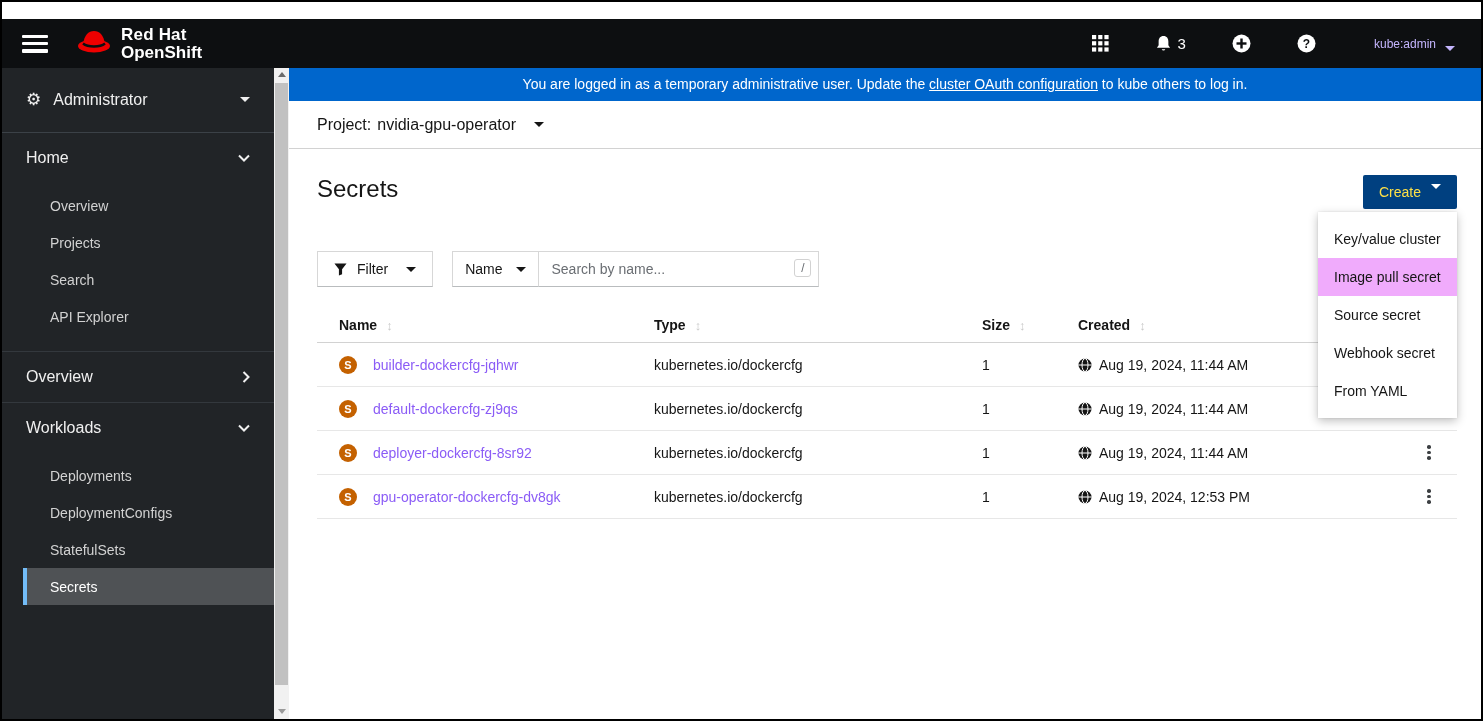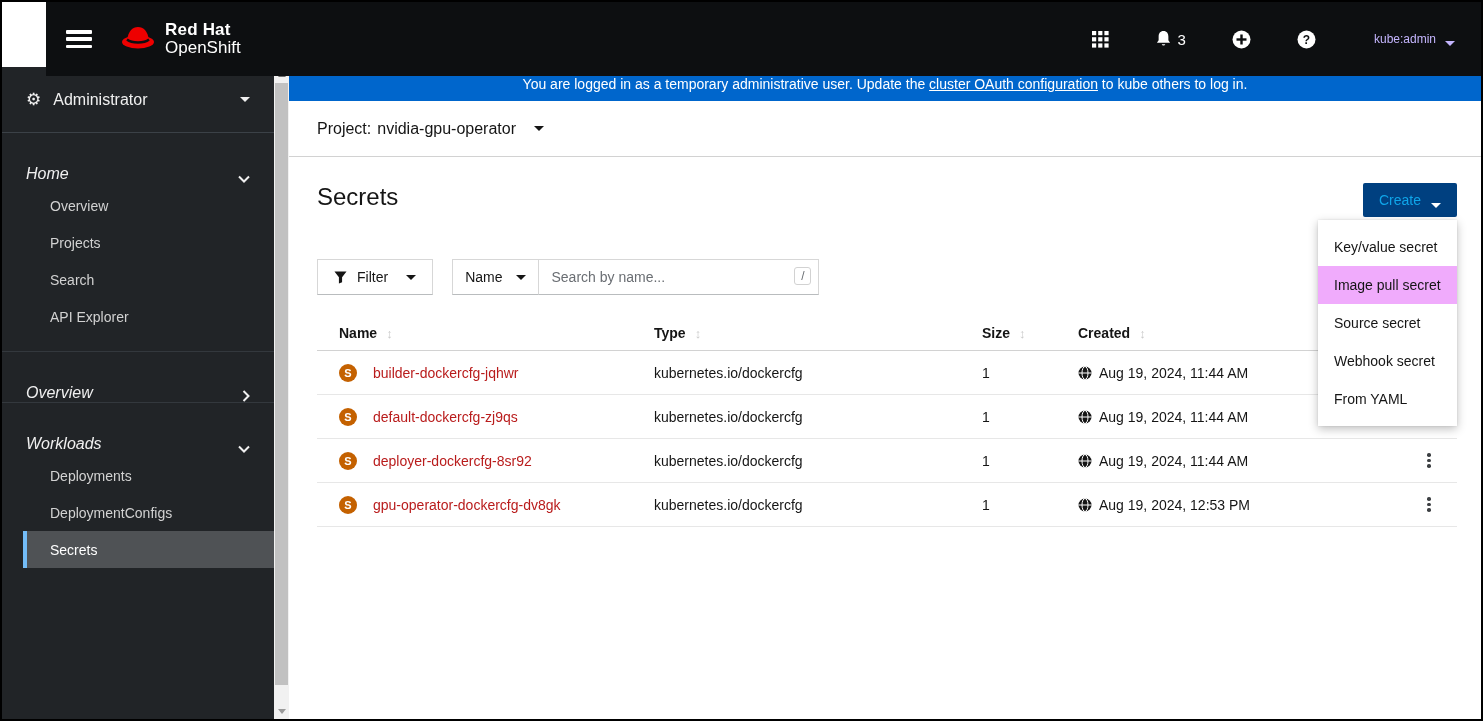--- a/index.html
+++ b/index.html
@@ -1,68 +1,68 @@
 <!DOCTYPE html>
 <html><head>
 <meta charset="utf-8">
 <style>
   * { box-sizing: border-box; }
   html,body { margin:0; padding:0; background:#fff; font-family:"Liberation Sans", sans-serif; }
   .screen { position:relative; width:1483px; height:721px; border:2px solid #000; overflow:hidden; background:#fff; }
 
   
-  .masthead { position:absolute; top:0; left:0; right:0; height:74px; background:#0d0f11; display:flex; align-items:center; padding:0 26px 0 20px; z-index:30;margin-left:44px; }
+  .masthead { position:absolute; top:17px; left:0; right:0; height:49px; background:#0d0f11; display:flex; align-items:center; padding:0 26px 0 20px; z-index:30; }
   .burger { width:26px; height:18px; display:flex; flex-direction:column; justify-content:space-between; cursor:pointer; }
   .burger span { display:block; height:3.5px; background:#fff; border-radius:1px; }
   .brand { display:flex; align-items:center; margin-left:28px; cursor:pointer; }
   .brand-text { margin-left:9px; color:#fff; line-height:1.05; }
   .brand-line1 { font-size:17px; font-weight:700; letter-spacing:.2px; }
-  .brand-line2 { font-size:17px; font-weight:400;text-align:center; }
+  .brand-line2 { font-size:17px; font-weight:700;text-align:center; }
   .mast-spacer { flex:1; }
   .mast-icons { display:flex; align-items:center; color:#fff; }
   .mast-icon { margin-left:46px; display:flex; align-items:center; cursor:pointer; }
   .bell-count { color:#fff; font-size:15px; margin-left:6px; }
   .mast-user { margin-left:58px; display:flex; align-items:flex-end; color:#c4b5fd; font-size:12px; cursor:pointer; }
   .caret { width:0; height:0; border-left:5px solid transparent; border-right:5px solid transparent; border-top:5px solid currentColor; display:inline-block; }
   .mast-user .caret { margin-left:9px; }
 
   
   .sidebar { position:absolute; top:65px; left:0; bottom:0; width:272px; background:#212427; color:#f0f0f0; z-index:5; }
   .perspective { height:66px; display:flex; align-items:center; padding:0 24px; border-bottom:1px solid #3b4147; cursor:pointer; }
   .gear-glyph { font-size:17px; color:#f0f0f0; margin-right:12px; }
   .perspective-label { font-size:16px; flex:1; }
-  .nav-section-head { display:flex; align-items:flex-end; padding:0 24px; height:50px; cursor:pointer;font-style:italic; }
+  .nav-section-head { display:flex; align-items:center; padding:0 24px; height:50px; cursor:pointer; }
   .nav-section-label { font-size:16px; flex:1; }
   .nav-divider { border-top:1px solid #33383d; }
   .nav-sub-list { padding:4px 0 16px 0; }
   .nav-sub { height:37px; display:flex; align-items:center; padding-left:48px; font-size:14px; color:#d2d2d2; cursor:pointer; }
   .nav-sub.active { margin-left:21px; padding-left:23px; background:#4f5255; border-left:4px solid #73bcf7; color:#fff; }
   .chev-svg { stroke:#f0f0f0; stroke-width:2; fill:none; }
 
   
   .sb-scroll { position:absolute; top:65px; left:272px; bottom:0; width:15px; background:#f1f1f1; z-index:6; }
   .sb-btn { position:absolute; left:0; width:15px; height:15px; display:flex; align-items:center; justify-content:center; background:#f1f1f1; cursor:pointer; }
   .sb-btn.up { top:0; } .sb-btn.down { bottom:0; }
   .tri-up { width:0;height:0;border-left:4px solid transparent;border-right:4px solid transparent;border-bottom:5px solid #6b6b6b; }
   .tri-down { width:0;height:0;border-left:4px solid transparent;border-right:4px solid transparent;border-top:5px solid #9a9a9a; }
   .sb-thumb { position:absolute; left:1px; top:16px; width:13px; height:602px; background:#c1c1c1; cursor:pointer; }
 
   
   .content { position:absolute; top:65px; left:287px; right:0; bottom:0; background:#fff; }
   .banner { height:34px; background:#0066cc; color:#fff; font-size:14px; display:flex; align-items:center; justify-content:center; }
   .banner a { color:#fff; text-decoration:underline; cursor:pointer; }
-  .project-bar { height:56px; display:flex; align-items:center; padding-left:28px; border-bottom:1px solid #d2d2d2; font-size:16px; color:#151515; }
+  .project-bar { height:48px; display:flex; align-items:center; padding-left:28px; border-bottom:1px solid #d2d2d2; font-size:16px; color:#151515; }
   .project-toggle { display:flex; align-items:center; cursor:pointer; }
   .project-toggle .caret { margin-left:18px; color:#151515; }
   .project-label { margin-right:6px; }
 
   .main { padding:0 24px 0 28px; position:relative; }
   .title-row { margin-top:26px; display:flex; align-items:flex-start; justify-content:space-between; position:relative; }
   h1.page-title { margin:0; font-size:24px; font-weight:400; color:#151515; }
-  .btn-primary { background:#004080; color:#0ea5e9; border:none; font-size:14px; padding:9px 16px; border-radius:2px; display:flex; align-items:flex-end; cursor:pointer; font-family:inherit; }
+  .btn-primary { background:#004080; color:#fde047; border:none; font-size:14px; padding:9px 16px; border-radius:2px; display:flex; align-items:flex-start; cursor:pointer; font-family:inherit; }
   .btn-primary .caret { margin-left:10px; border-top-color:#fff; }
 
   .create-menu { position:absolute; top:37px; right:0; width:139px; background:#fff; box-shadow:0 3px 9px rgba(3,3,3,.25), 0 0 2px rgba(3,3,3,.1); padding:8px 0; z-index:20; }
   .menu-item { padding:11px 16px; font-size:14px; color:#151515; white-space:nowrap; cursor:pointer; }
   .menu-item.highlighted { background:#f0abfc; }
 
   .toolbar { margin-top:42px; display:flex; align-items:stretch; }
   .tb-filter { display:flex; align-items:center; border:1px solid #d7d7d7; border-bottom-color:#b9bcbe; background:#fff; padding:0 16px; height:36px; font-size:14px; color:#151515; cursor:pointer; }
   .tb-filter .caret { margin-left:18px; color:#151515; }
   .funnel { margin-right:10px; display:flex; }
@@ -76,21 +76,21 @@
 
   
   .table { margin-top:21px; }
   .trow { display:grid; grid-template-columns:315px 328px 96px 323px 1fr; align-items:center; }
   .thead { height:35px; border-bottom:1px solid #d2d2d2; }
   .th { font-size:14px; font-weight:700; color:#151515; padding-left:22px; display:flex; align-items:center; cursor:pointer; }
   .sort { margin-left:9px; color:#c9c9c9; font-size:13px; }
   .tbody-row { height:44px; border-bottom:1px solid #e7e7e7; }
   .td { font-size:14px; color:#151515; padding-left:22px; display:flex; align-items:center; }
   .secret-badge { width:18px; height:18px; border-radius:50%; background:#c46100; color:#fff; font-size:11px; font-weight:700; display:flex; align-items:center; justify-content:center; margin-right:8px; flex:none; }
-  .res-link { color:#b91c1c; text-decoration:none; cursor:pointer;padding-left:8px; }
+  .res-link { color:#8b5cf6; text-decoration:none; cursor:pointer;padding-left:8px; }
   .globe { margin-right:7px; display:flex; flex:none; }
   .kebab { display:flex; flex-direction:column; align-items:center; justify-content:center; gap:2px; width:24px; height:24px; margin:0 auto; cursor:pointer; }
   .kebab i { width:3.5px; height:3.5px; border-radius:50%; background:#3c3f42; }
 </style>
 </head>
 <body>
 
 <div class="screen">
 
   <header class="masthead">
@@ -186,20 +186,21 @@
     <div class="nav-divider"></div>
     <div class="nav-section-head">
       <span class="nav-section-label">Workloads</span>
       <svg class="chev-svg" width="12" height="8" viewBox="0 0 12 8">
           <polyline points="1,1.5 6,6.5 11,1.5"></polyline>
         </svg>
     </div>
     <div class="nav-sub-list">
       <div class="nav-sub">Deployments</div>
       <div class="nav-sub">DeploymentConfigs</div>
+      <div class="nav-sub">StatefulSets</div>
       <div class="nav-sub active">Secrets</div>
     </div>
   </nav>
 
   <div class="sb-scroll">
     <div class="sb-btn up">
         <span class="tri-up"></span>
       </div>
     <div class="sb-thumb"></div>
     <div class="sb-btn down">
@@ -224,21 +225,21 @@
     </div>
 
     <div class="main">
       <div class="title-row">
         <h1 class="page-title">Secrets</h1>
         <button class="btn-primary">
           <span>Create</span>
           <span class="caret"></span>
         </button>
         <div class="create-menu">
-          <div class="menu-item">Key/value secret</div>
+          <div class="menu-item">Key/value cluster</div>
           <div class="menu-item highlighted">Image pull secret</div>
           <div class="menu-item">Source secret</div>
           <div class="menu-item">Webhook secret</div>
           <div class="menu-item">From YAML</div>
         </div>
       </div>
 
       <div class="toolbar">
         <div class="tb-filter">
           <span class="funnel">

